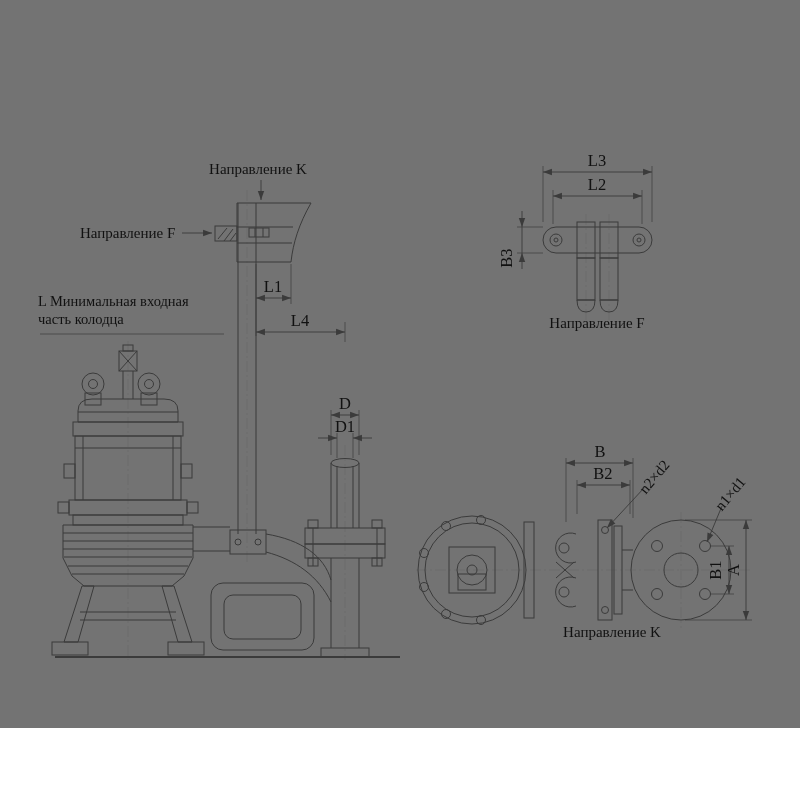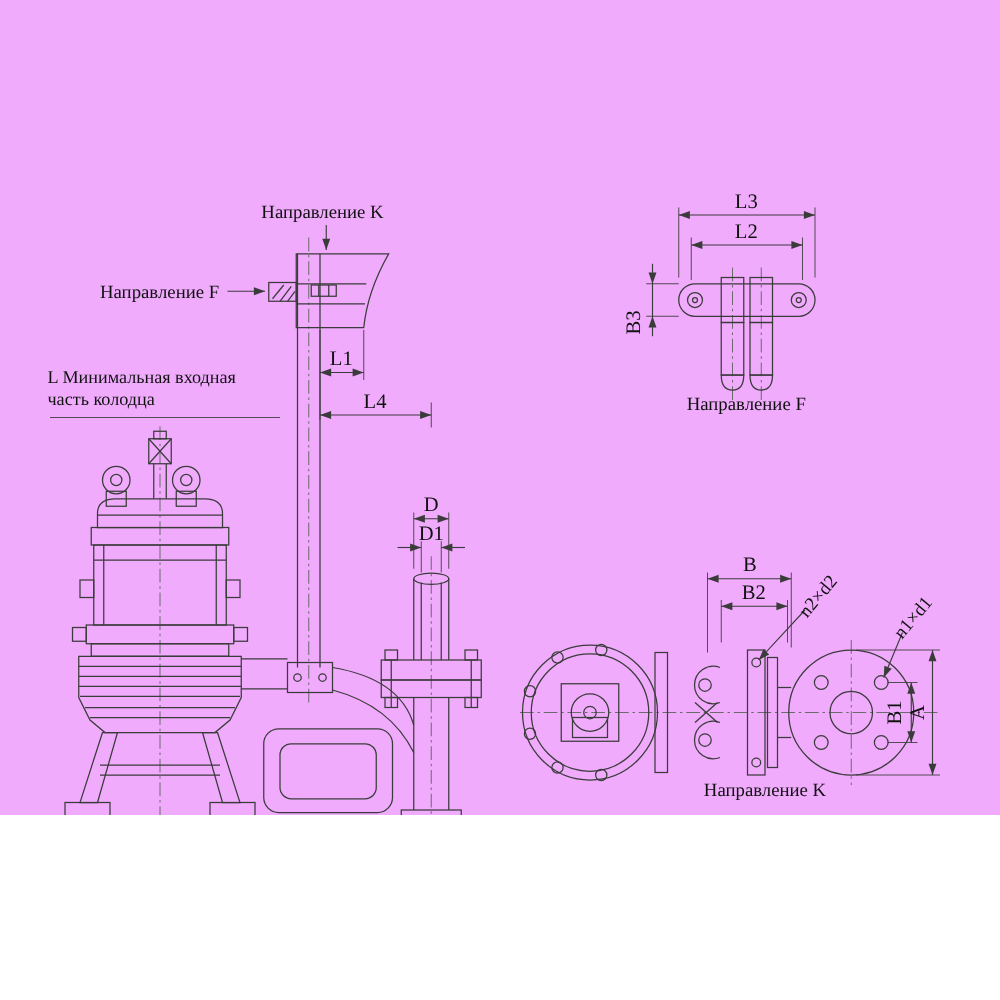--- a/index.html
+++ b/index.html
@@ -1,16 +1,16 @@
 <!DOCTYPE html>
 <html><head>
 <meta charset="utf-8">
 <style>
   html,body{margin:0;padding:0;background:#ffffff;}
-  #canvas{width:800px;height:652px;background:#f0abfc;position:relative;overflow:hidden;}
+  #canvas{width:800px;height:728px;background:#737373;position:relative;overflow:hidden;}
   svg{display:block;}
   .s{stroke:#3b3b3b;stroke-width:1;fill:none;}
   .s2{stroke:#3b3b3b;stroke-width:2;fill:none;}
   .cl{stroke:#6a6a6a;stroke-width:0.8;fill:none;stroke-dasharray:11 3 2 3;}
   .dim{stroke:#3b3b3b;stroke-width:0.9;fill:none;}
   .ext{stroke:#3b3b3b;stroke-width:0.7;fill:none;}
   text{font-family:"Liberation Serif","DejaVu Serif",serif;fill:#111111;}
   .t14{font-size:14.5px;}
   .t15{font-size:15px;}
   .t16{font-size:16.5px;}

